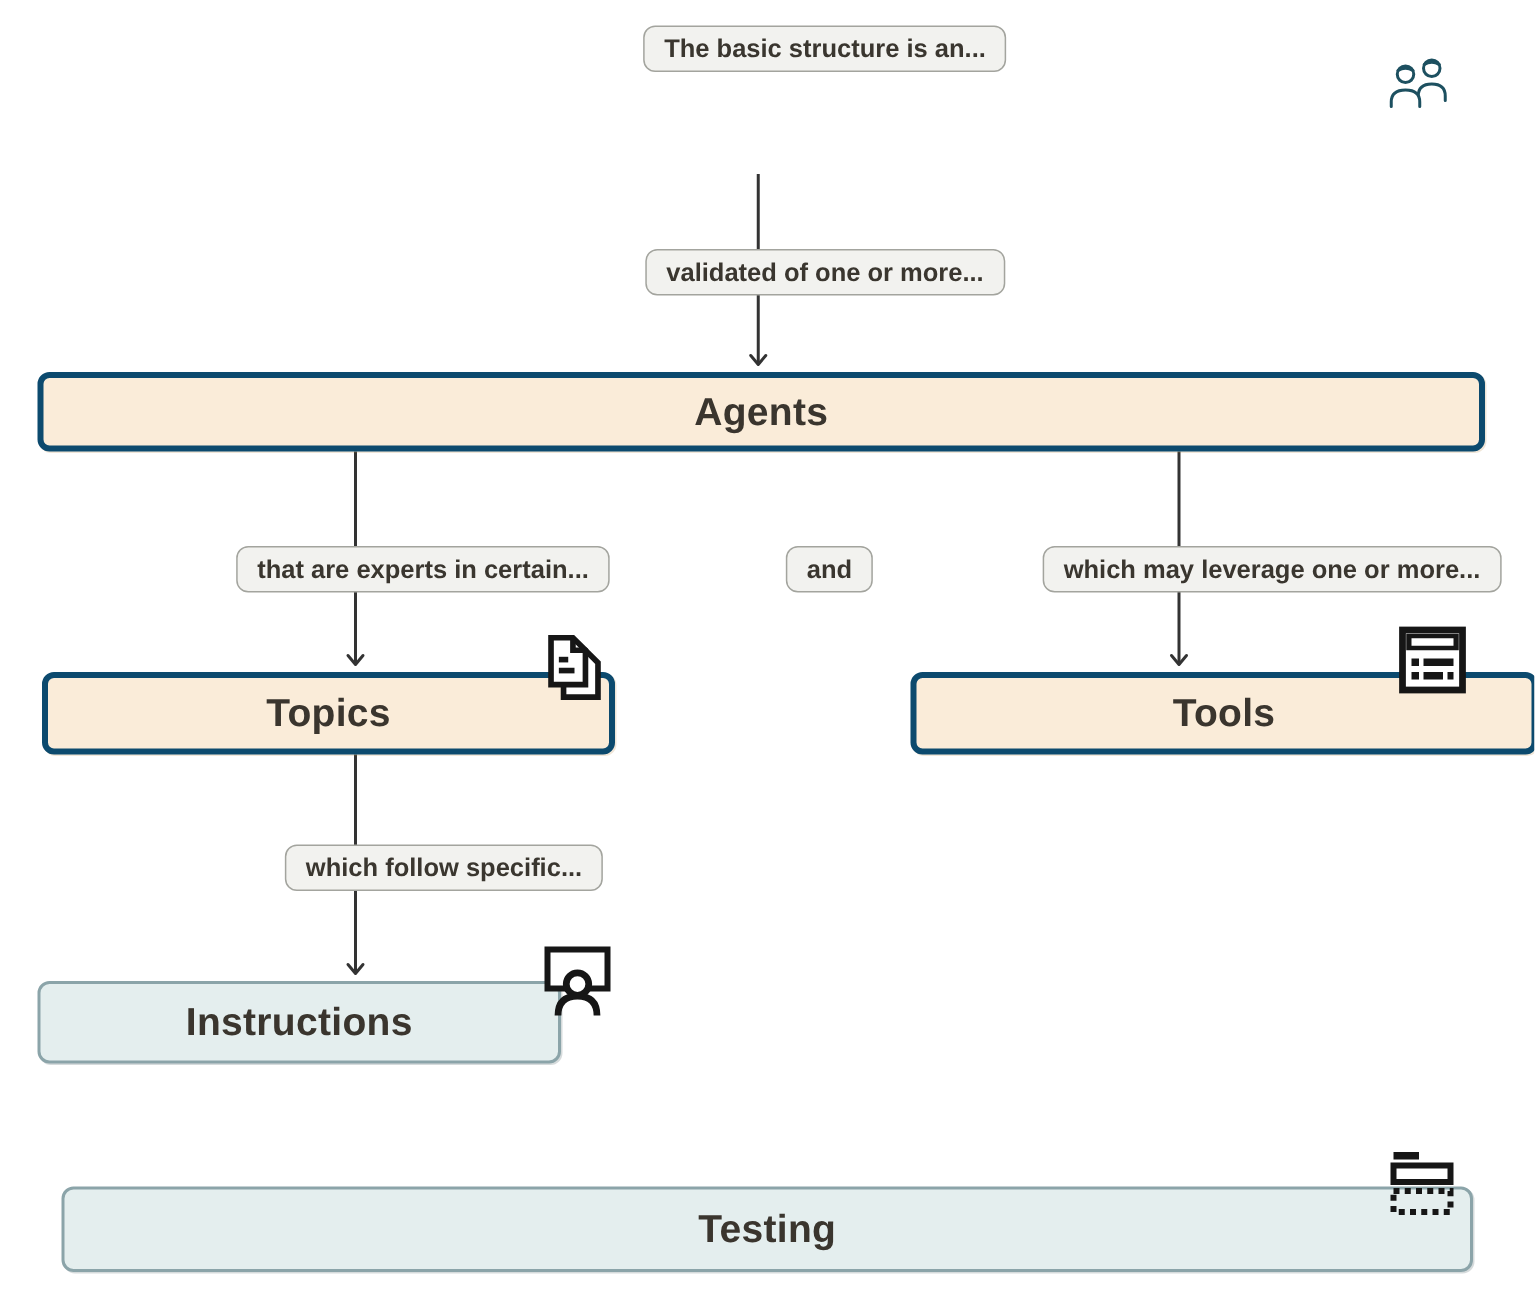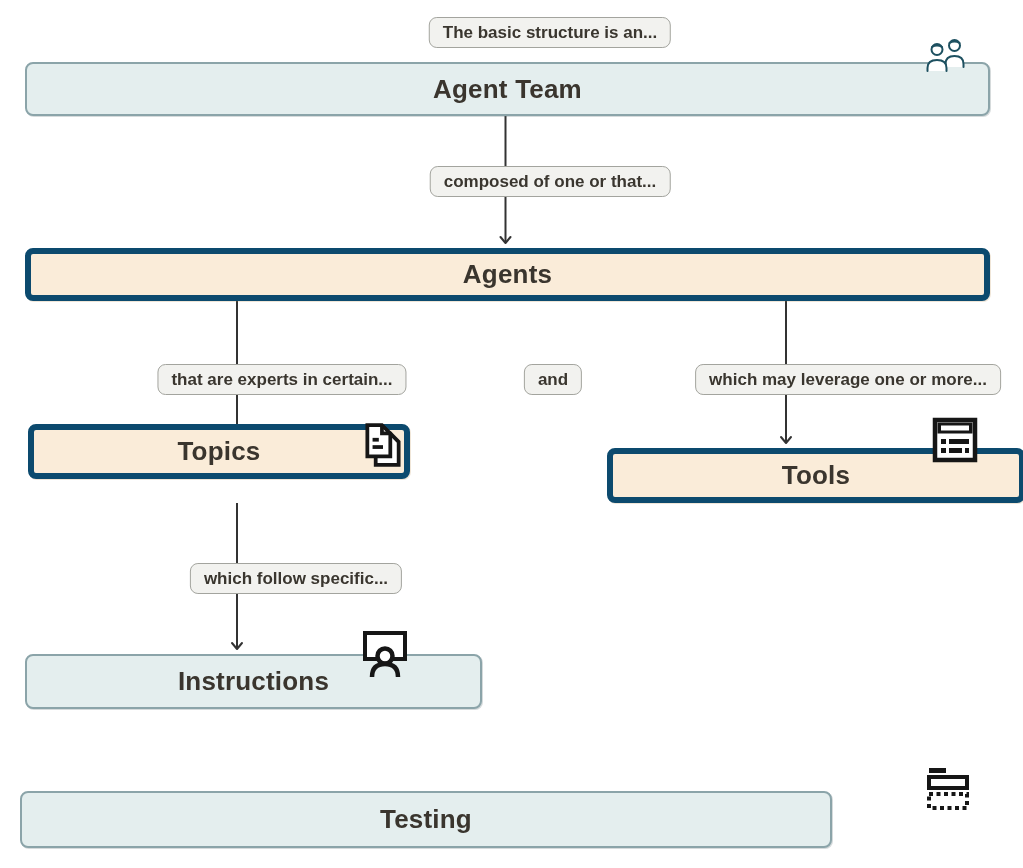--- a/index.html
+++ b/index.html
@@ -12,21 +12,21 @@
   
   .node{
     position:absolute;z-index:2;border-radius:8px;
     display:flex;align-items:center;justify-content:center;
     box-sizing:border-box;
   }
   .node .node-label{
     font-weight:bold;font-size:26px;color:#3a352e;letter-spacing:.2px;
   }
   .node.teal{background:#e4eeee;border:2px solid #8ba4a9;box-shadow:1px 1px 0 rgba(90,110,115,.25);}
-  .node.orange{background:#faecd9;border:6px solid #0c4a6e;box-shadow:1px 1px 0 rgba(180,130,60,.2);}
+  .node.orange{background:#faecd9;border:4px solid #0c4a6e;box-shadow:1px 1px 0 rgba(180,130,60,.2);}
   
   .pill{
     position:absolute;z-index:3;transform:translateX(-50%);
     background:#f2f2ef;border:1.5px solid #a3a49e;border-radius:8px;
     padding:4px 13px;white-space:nowrap;
     font-weight:bold;font-size:17px;color:#3a362f;line-height:21px;
     box-sizing:border-box;
     margin-left:44px;
   }
   
@@ -42,46 +42,43 @@
       <marker id="arrow" markerUnits="userSpaceOnUse" markerWidth="16" markerHeight="16" refX="8" refY="7" orient="auto">
         <path d="M2 2 L8 7 L2 12" fill="none" stroke="#333333" stroke-width="2" stroke-linecap="round" stroke-linejoin="round"></path>
       </marker>
     </defs>
     <line x1="505.5" y1="116" x2="505.5" y2="243" stroke="#333333" stroke-width="2" marker-end="url(#arrow)"></line>
     <line x1="237" y1="301" x2="237" y2="443" stroke="#333333" stroke-width="2" marker-end="url(#arrow)"></line>
     <line x1="786" y1="301" x2="786" y2="443" stroke="#333333" stroke-width="2" marker-end="url(#arrow)"></line>
     <line x1="237" y1="503" x2="237" y2="649" stroke="#333333" stroke-width="2" marker-end="url(#arrow)"></line>
   </svg>
 
-  <div class="node teal" style="left:25px;top:62px;width:965px;height:54px">
-    <span class="node-label">Agent Team</span>
-  </div>
 
   <div class="node orange" style="left:25px;top:248px;width:965px;height:53px">
     <span class="node-label">Agents</span>
   </div>
 
-  <div class="node orange" style="left:28px;top:424px;width:382px;height:55px">
+  <div class="node orange" style="left:28px;top:448px;width:382px;height:55px">
     <span class="node-label">Topics</span>
   </div>
 
   <div class="node orange" style="left:607px;top:448px;width:418px;height:55px">
     <span class="node-label">Tools</span>
   </div>
 
-  <div class="node teal" style="left:25px;top:654px;width:457px;height:55px">
+  <div class="node teal" style="left:25px;top:654px;width:349px;height:55px">
     <span class="node-label">Instructions</span>
   </div>
 
-  <div class="node teal" style="left:20px;top:791px;width:812px;height:57px">
+  <div class="node teal" style="left:41px;top:791px;width:941px;height:57px">
     <span class="node-label">Testing</span>
   </div>
 
   <div class="pill" style="left:506px;top:17px">The basic structure is an...</div>
-  <div class="pill" style="left:506px;top:166px">composed of one or that...</div>
+  <div class="pill" style="left:506px;top:166px">validated of one or more...</div>
   <div class="pill" style="left:238px;top:364px">that are experts in certain...</div>
   <div class="pill" style="left:509px;top:364px">and</div>
   <div class="pill" style="left:804px;top:364px">which may leverage one or more...</div>
   <div class="pill" style="left:252px;top:563px">which follow specific...</div>
 
   <span class="icon" style="left:923px;top:36px">
     <svg width="46" height="36" viewBox="0 0 46 36">
       <g fill="#ffffff" stroke="#1d5060" stroke-width="2" stroke-linecap="round" stroke-linejoin="round">
         <circle cx="31.5" cy="9.5" r="5.5"></circle>
         <path d="M26.5 7 Q31.5 4 36.5 7"></path>

